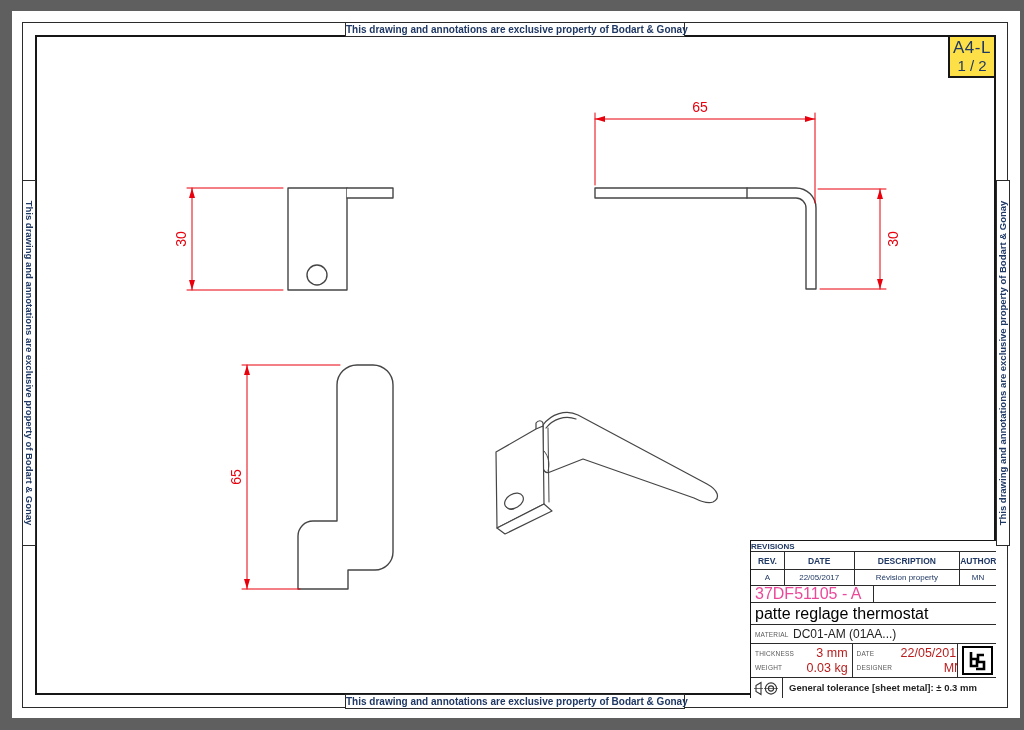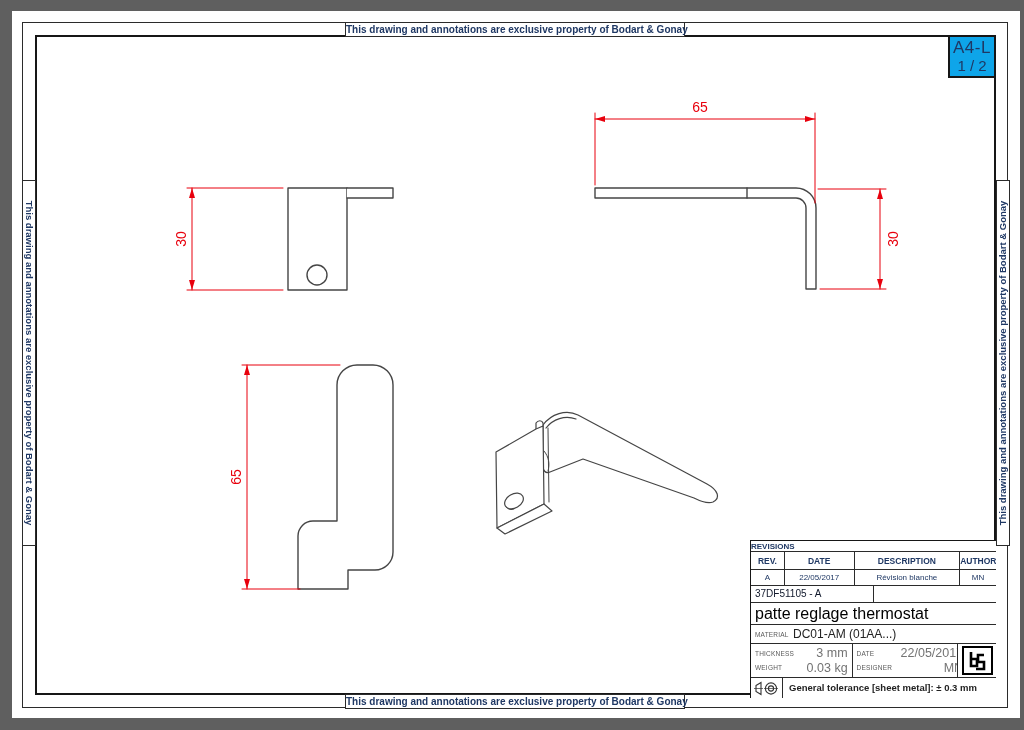--- a/index.html
+++ b/index.html
@@ -20,21 +20,21 @@
   }
   .banner.h{left:345px;width:340px;height:15px;line-height:13px;}
   .banner.top{top:22px;}
   .banner.bottom{top:694px;}
   .banner.v{width:366px;height:14px;line-height:12px;font-size:9.5px;transform-origin:0 0;}
   .banner.left{left:36px;top:180px;transform:rotate(90deg);}
   .banner.right{left:996px;top:546px;transform:rotate(-90deg);}
 
   .format-box{
     position:absolute;left:948px;top:35px;width:48px;height:43px;box-sizing:border-box;
-    border:2px solid #161616;background:#0ea5e9;text-align:center;color:#1f3864;
+    border:2px solid #161616;background:#fde047;text-align:center;color:#1f3864;
   }
   .format-box .fmt{font-size:17px;line-height:22px;letter-spacing:.5px;}
   .format-box .sht{font-size:15px;line-height:14px;}
 
   
   .tblock{
     position:absolute;left:750px;top:540px;width:246px;height:158px;box-sizing:border-box;
     border-left:1.5px solid #161616;border-top:1.5px solid #161616;background:#fff;
     color:#1f3864;
   }
@@ -43,31 +43,31 @@
   .rv-title{height:11px;font-size:8px;font-weight:bold;text-align:right;line-height:11px;}
   .rv-head{height:18px;}
   .rv-head .tb-cell{font-size:8.5px;font-weight:bold;text-align:center;line-height:18px;}
   .rv-data{height:16px;}
   .rv-data .tb-cell{font-size:8px;text-align:center;line-height:15px;}
   .c-rev{width:34px;border-right:1px solid #2b2b2b;}
   .c-date{width:70px;border-right:1px solid #2b2b2b;}
   .c-desc{width:106px;border-right:1px solid #2b2b2b;}
   .c-auth{width:36px;}
   .pn-row{height:17px;}
-  .pn-cell{width:123px;border-right:1px solid #2b2b2b;font-size:10px;color:#0f172a;line-height:16px;padding-left:4px;}
+  .pn-cell{width:123px;border-right:1px solid #2b2b2b;font-size:16px;color:#ec4899;line-height:16px;padding-left:4px;}
   .title-row{height:22px;}
   .title-cell{width:100%;font-size:16px;color:#000000;line-height:21px;padding-left:4px;}
   .mat-row{height:19px;align-items:center;}
   .lab{font-size:6.5px;color:#5a5a5a;letter-spacing:.2px;}
   .mat-lab{width:42px;padding-left:4px;}
   .mat-val{font-size:12px;color:#222;}
   .spec-row{height:34px;}
   .spec-1{width:102px;border-right:1px solid #2b2b2b;display:grid;grid-template-columns:46px 1fr;align-items:center;padding:2px 4px 2px 4px;row-gap:0;}
   .spec-2{width:106px;border-right:1px solid #2b2b2b;display:grid;grid-template-columns:44px 1fr;align-items:center;padding:2px 4px;}
-  .spec-val{font-size:12.5px;color:#737373;text-align:right;line-height:14px;}
+  .spec-val{font-size:12.5px;color:#b91c1c;text-align:right;line-height:14px;}
   .logo-cell{width:38px;display:flex;align-items:center;justify-content:center;}
   .logo-box{width:31px;height:29px;border:2.5px solid #000;box-sizing:border-box;display:flex;align-items:center;justify-content:center;background:#fff;}
   .tol-row{height:20px;border-bottom:none;}
   .sym-cell{width:32px;border-right:1px solid #2b2b2b;display:flex;align-items:center;justify-content:center;}
   .tol-cell{flex:1;font-size:9.5px;font-weight:bold;color:#222;line-height:19px;padding-left:6px;}
 
   svg text{font-family:"Liberation Sans","DejaVu Sans",sans-serif;}
   .dimtxt{fill:#e8000d;font-size:14px;}
 </style>
 </head>
@@ -157,21 +157,21 @@
     <div class="tb-row rv-title">REVISIONS</div>
     <div class="tb-row rv-head">
       <div class="tb-cell c-rev">REV.</div>
       <div class="tb-cell c-date">DATE</div>
       <div class="tb-cell c-desc">DESCRIPTION</div>
       <div class="tb-cell c-auth">AUTHOR</div>
     </div>
     <div class="tb-row rv-data">
       <div class="tb-cell c-rev">A</div>
       <div class="tb-cell c-date">22/05/2017</div>
-      <div class="tb-cell c-desc">Révision blanche</div>
+      <div class="tb-cell c-desc">Révision property</div>
       <div class="tb-cell c-auth">MN</div>
     </div>
     <div class="tb-row pn-row">
       <div class="tb-cell pn-cell">37DF51105 - A</div>
     </div>
     <div class="tb-row title-row">
       <div class="tb-cell title-cell">patte reglage thermostat</div>
     </div>
     <div class="tb-row mat-row">
       <div class="tb-cell lab mat-lab">MATERIAL</div>

